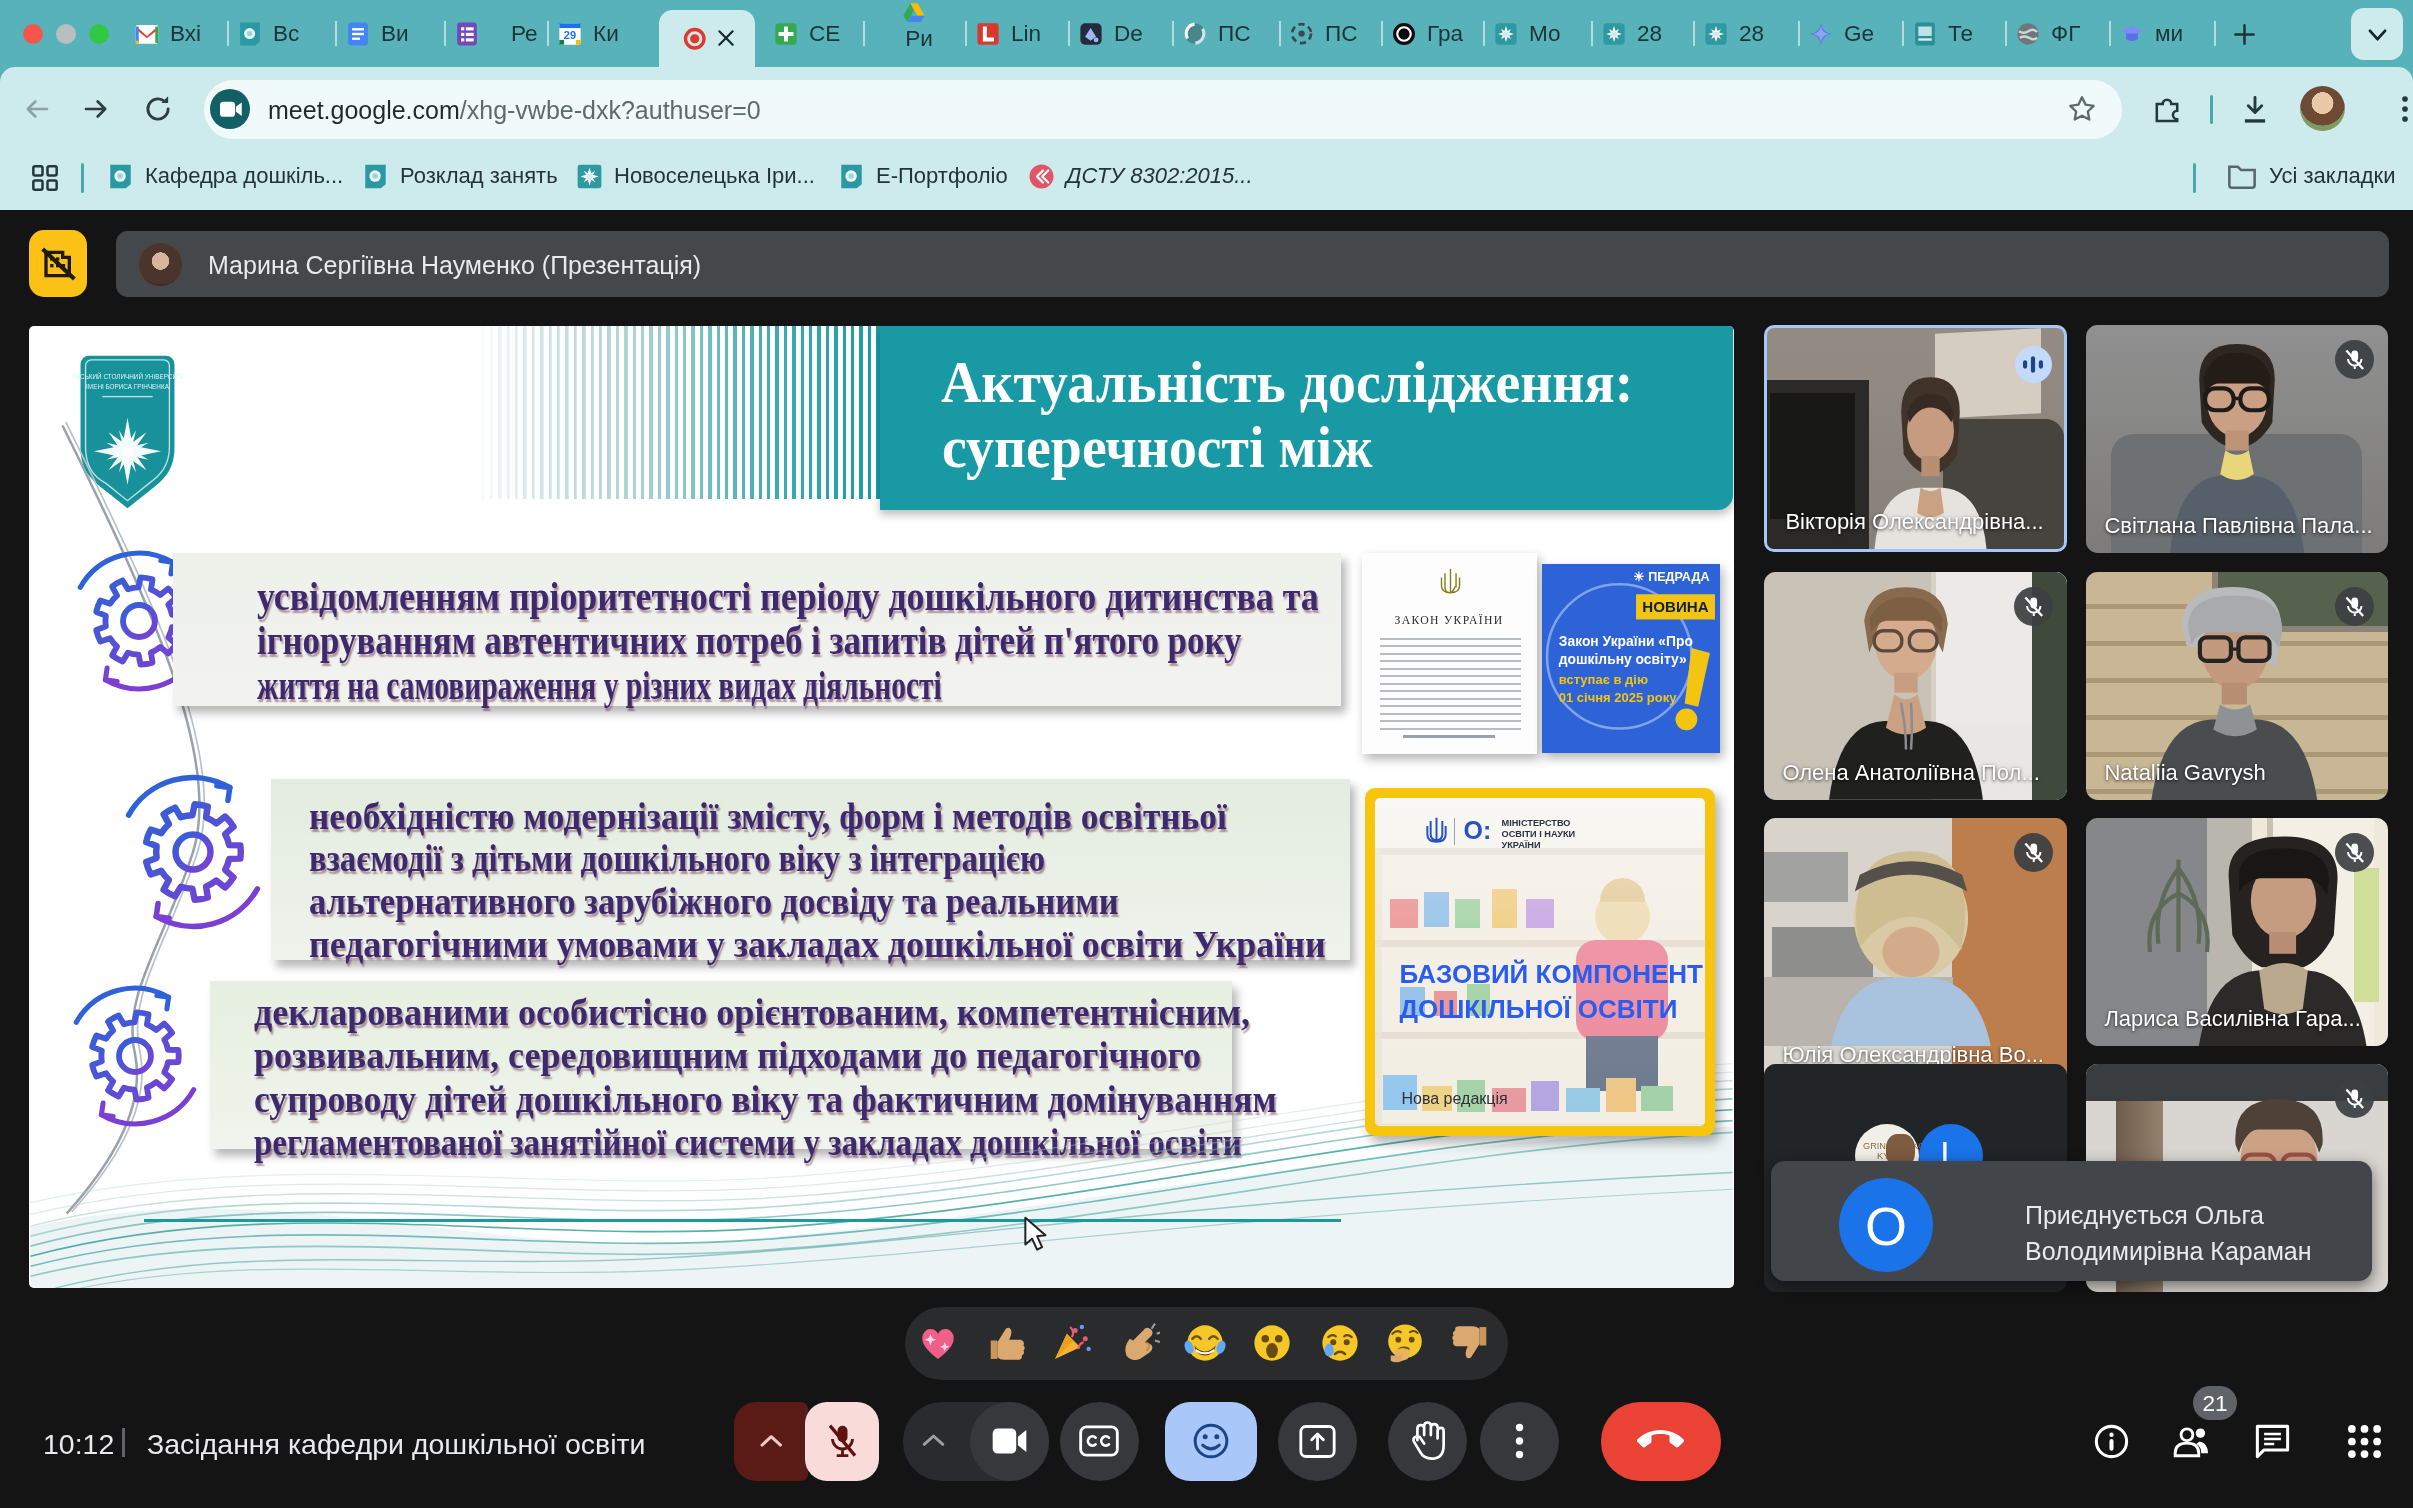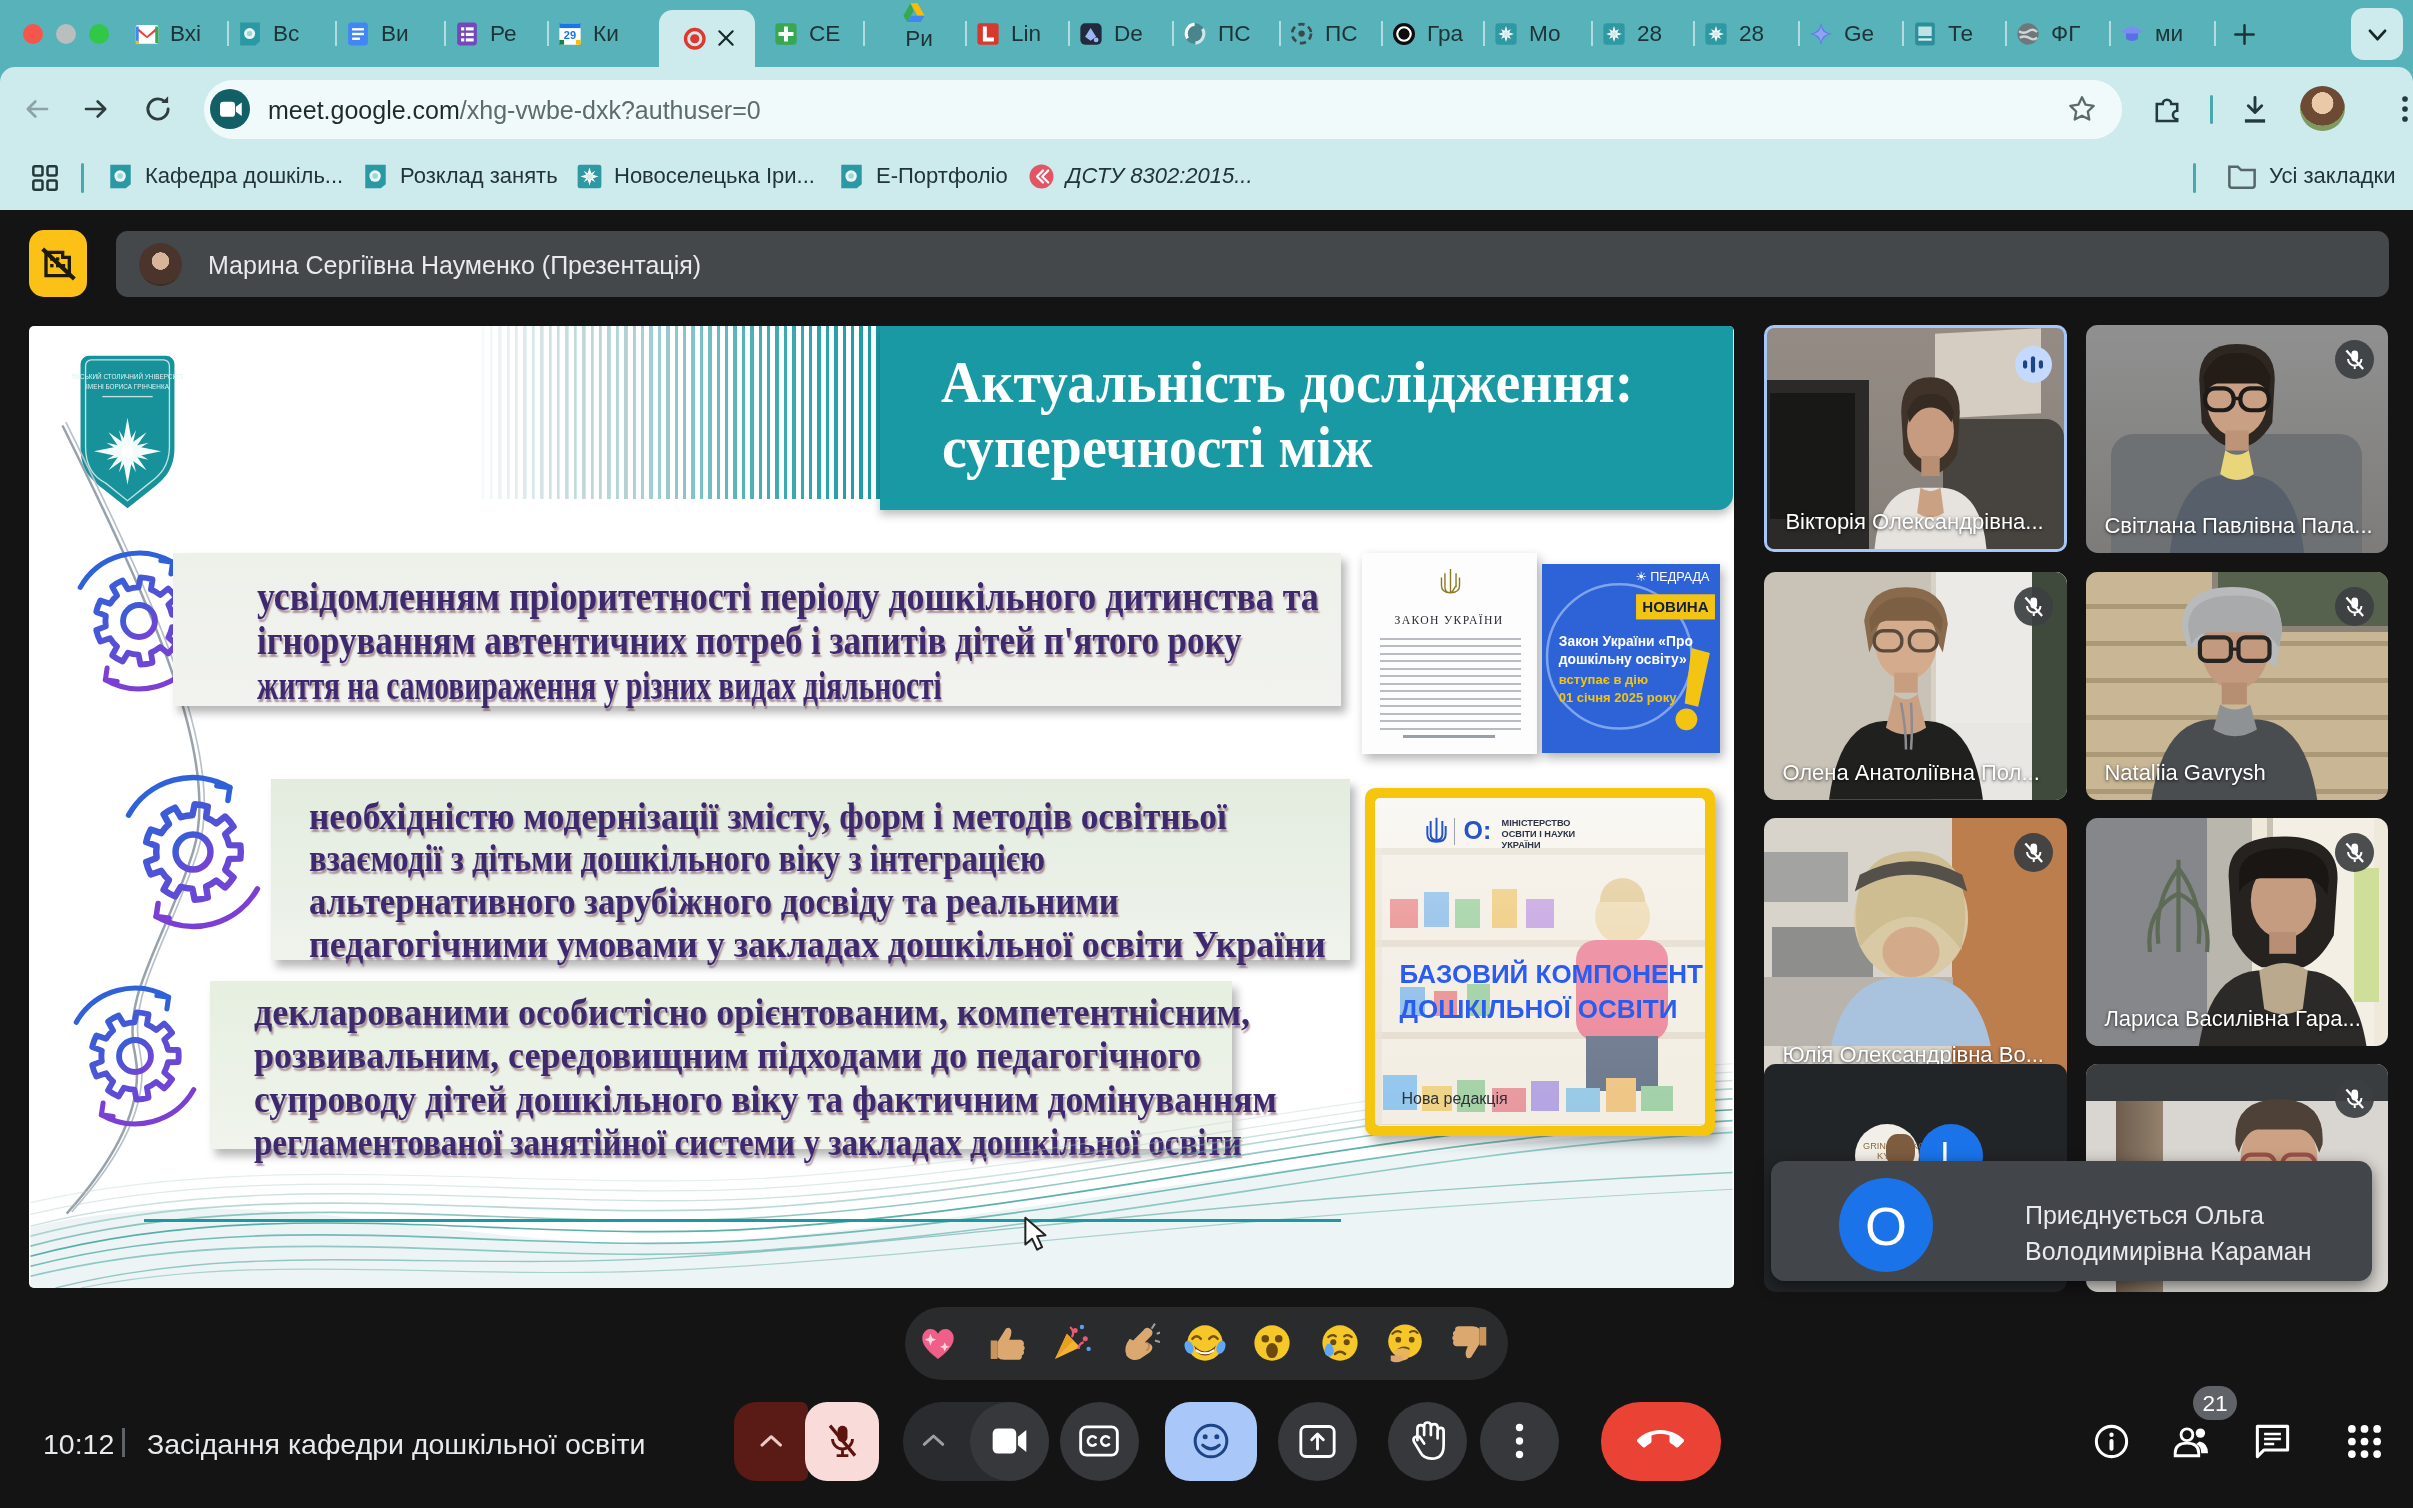--- a/index.html
+++ b/index.html
@@ -66,21 +66,21 @@
       </div>
     <div class="abs tab" style="left:345px;width:90px;">
         <svg class="fav" viewBox="0 0 33 33">
           <rect x="4" y="2" width="25" height="29" rx="4" fill="#4285f4"></rect>
           <rect x="9" y="9" width="15" height="3" fill="#fff"></rect>
           <rect x="9" y="15" width="15" height="3" fill="#fff"></rect>
           <rect x="9" y="21" width="10" height="3" fill="#fff"></rect>
         </svg>
         <span class="lbl">Ви</span>
       </div>
-    <div class="abs tab" style="left:454px;width:84px;">
+    <div class="abs tab" style="left:454px;width:84px;gap:21px;">
         <svg class="fav" viewBox="0 0 33 33">
           <rect x="4" y="2" width="25" height="29" rx="4" fill="#7348bb"></rect>
           <rect x="9" y="8" width="4" height="4" fill="#fff"></rect>
           <rect x="15" y="8" width="10" height="4" fill="#fff"></rect>
           <rect x="9" y="15" width="4" height="4" fill="#fff"></rect>
           <rect x="15" y="15" width="10" height="4" fill="#fff"></rect>
           <rect x="9" y="22" width="4" height="4" fill="#fff"></rect>
           <rect x="15" y="22" width="10" height="4" fill="#fff"></rect>
         </svg>
         <span class="lbl">Ре</span>
@@ -460,21 +460,21 @@
     <svg class="abs" style="z-index:3;left:1409px;top:241px;" width="25" height="32" viewBox="0 0 36 44">
         <g fill="none" stroke="#8a7a20" stroke-width="2">
           <path d="M18 2 v34 M10 8 v20 c0 6 4 8 8 8 M26 8 v20 c0 -6 -4 8 -8 8 M5 14 v12 c0 8 6 10 13 10 M31 14 v12 c0 8 -6 10 -13 10"></path>
         </g>
       </svg>
     <div class="abs" style="z-index:3;left:1333px;top:288px;width:175px;text-align:center;font-family:'Liberation Serif',serif;font-size:11.7px;letter-spacing:1.3px;color:#2c2c34;">ЗАКОН УКРАЇНИ</div>
     <div class="abs" style="z-index:3;left:1351px;top:312px;width:141px;height:92px;background:repeating-linear-gradient(180deg,#b9bcc2 0 1.7px,transparent 1.7px 7.5px);"></div>
     <div class="abs" style="z-index:3;left:1374px;top:409px;width:92px;height:2.5px;background:#9aa0a8;"></div>
 
     <div class="abs" style="z-index:3;left:1513px;top:238px;width:178px;height:189px;background:#2e63d8;box-shadow:3.4px 5px 10px rgba(0,0,0,0.3);"></div>
-    <div class="abs" style="z-index:3;left:1513px;top:243px;width:168px;text-align:right;font-size:12.6px;font-weight:normal;color:#fff;">☀ ПЕДРАДА</div>
+    <div class="abs" style="z-index:3;left:1513px;top:243px;width:168px;text-align:right;font-size:12.6px;font-weight:bold;color:#fff;">☀ ПЕДРАДА</div>
     <svg class="abs" style="z-index:3;left:1513px;top:238px;" width="178" height="189" viewBox="0 0 212 225">
       <circle cx="92" cy="110" r="86" fill="none" stroke="#7ea4ec" stroke-width="3"></circle>
       <rect x="112" y="36" width="94" height="30" fill="#f3c512"></rect>
       <text x="159" y="57" text-anchor="middle" font-size="18" font-weight="bold" fill="#14213d" font-family="Liberation Sans">НОВИНА</text>
       <text x="20" y="98" font-size="16.5" font-weight="bold" fill="#fff" font-family="Liberation Sans">Закон України «Про</text>
       <text x="20" y="119" font-size="16.5" font-weight="bold" fill="#fff" font-family="Liberation Sans">дошкільну освіту»</text>
       <text x="20" y="143" font-size="15.5" font-weight="bold" fill="#f3c512" font-family="Liberation Sans">вступає в дію</text>
       <text x="20" y="164" font-size="15.5" font-weight="bold" fill="#f3c512" font-family="Liberation Sans">01 січня 2025 року</text>
       <path d="M178 100 l22 6 -14 64 -16 -4 Z" fill="#f3c512"></path>
       <circle cx="172" cy="185" r="13" fill="#f3c512"></circle>

